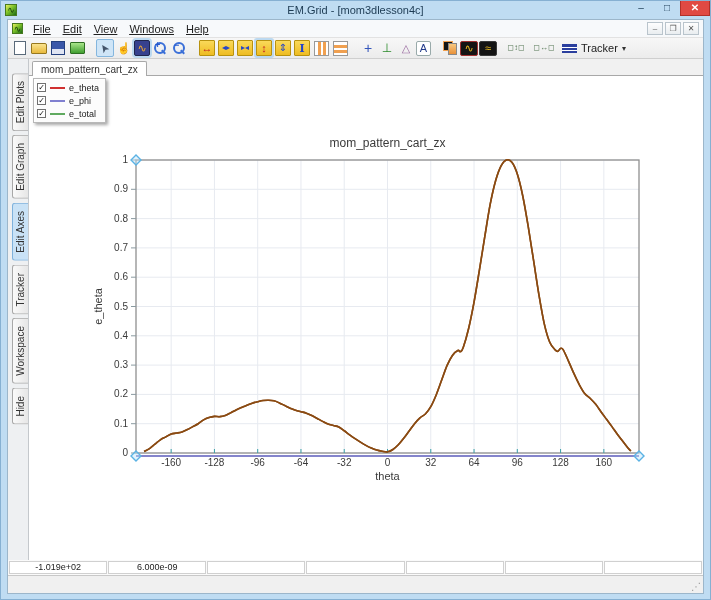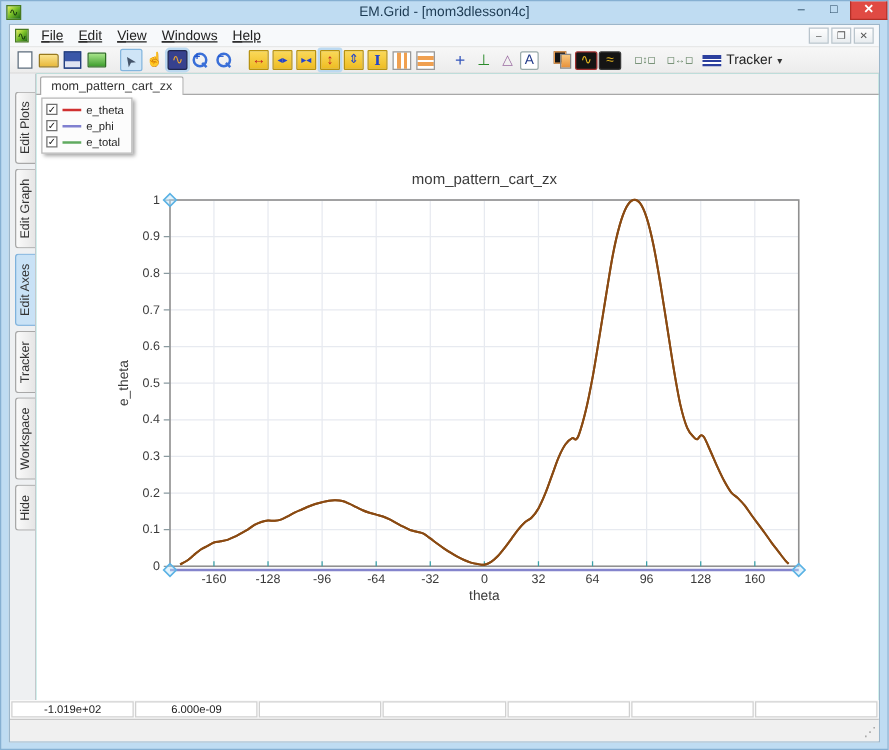--- a/index.html
+++ b/index.html
@@ -49,21 +49,21 @@
   .ic-bars{width:15px;height:9px;background:linear-gradient(#2b3f9e 0 3px,#fff 3px 4px,#2b3f9e 4px 6px,#fff 6px 7px,#2b3f9e 7px 9px);display:inline-block;}
   .tool-layout .lbl{font-size:11px;color:#222;}
   .tool-layout .caret{font-size:8px;color:#333;}
   .rot-nw{transform:rotate(-125deg);display:inline-block;}
   .serif{font-family:"DejaVu Serif",serif;font-weight:bold;}
   
   .main{flex:1;display:flex;min-height:0;background:#eef0f2;}
   .sidebar{width:21px;background:#eef0f2;border-right:1px solid #c4c8cc;padding-top:14px;display:flex;flex-direction:column;align-items:flex-end;gap:4px;}
   .side-tab{writing-mode:vertical-rl;transform:rotate(180deg);background:linear-gradient(90deg,#e6e6e6,#fafafa);border:1px solid #a8a8a8;border-left:none;border-radius:0 3px 3px 0;font-size:10px;color:#333;padding:7px 2px;cursor:default;}
   .side-tab.selected{background:#c9e2f6;border-color:#7fb2dc;}
-  .content{flex:1;background:#14b8a6;display:flex;flex-direction:column;min-width:0;}
+  .content{flex:1;background:#0c4a6e;display:flex;flex-direction:column;min-width:0;}
   .tabstrip{height:17px;background:#f1f1f1;border-bottom:1px solid #a8a8a8;display:flex;align-items:flex-end;padding-left:3px;}
   .doc-tab{background:#fff;border:1px solid #a8a8a8;border-bottom:none;border-radius:2px 2px 0 0;font-size:10px;color:#333;padding:2px 8px 1px 8px;margin-bottom:-1px;cursor:default;}
   .plotarea{flex:1;position:relative;background:#fff;}
   .plotarea svg{position:absolute;left:0;top:0;}
   
   .legend{position:absolute;left:4px;top:2px;background:#fcfcfc;border:1px solid #b8b8b8;box-shadow:1px 1px 0 #fff inset,2px 2px 3px rgba(0,0,0,.35);padding:2px 6px 2px 3px;z-index:5;}
   .leg-row{display:flex;align-items:center;gap:4px;height:13px;}
   .leg-cb{width:9px;height:9px;border:1px solid #707070;background:#fff;font-size:8px;line-height:8px;text-align:center;color:#111;}
   .leg-line{width:15px;height:0;border-top:2px solid;}
   .leg-lbl{font-size:9px;color:#222;}

